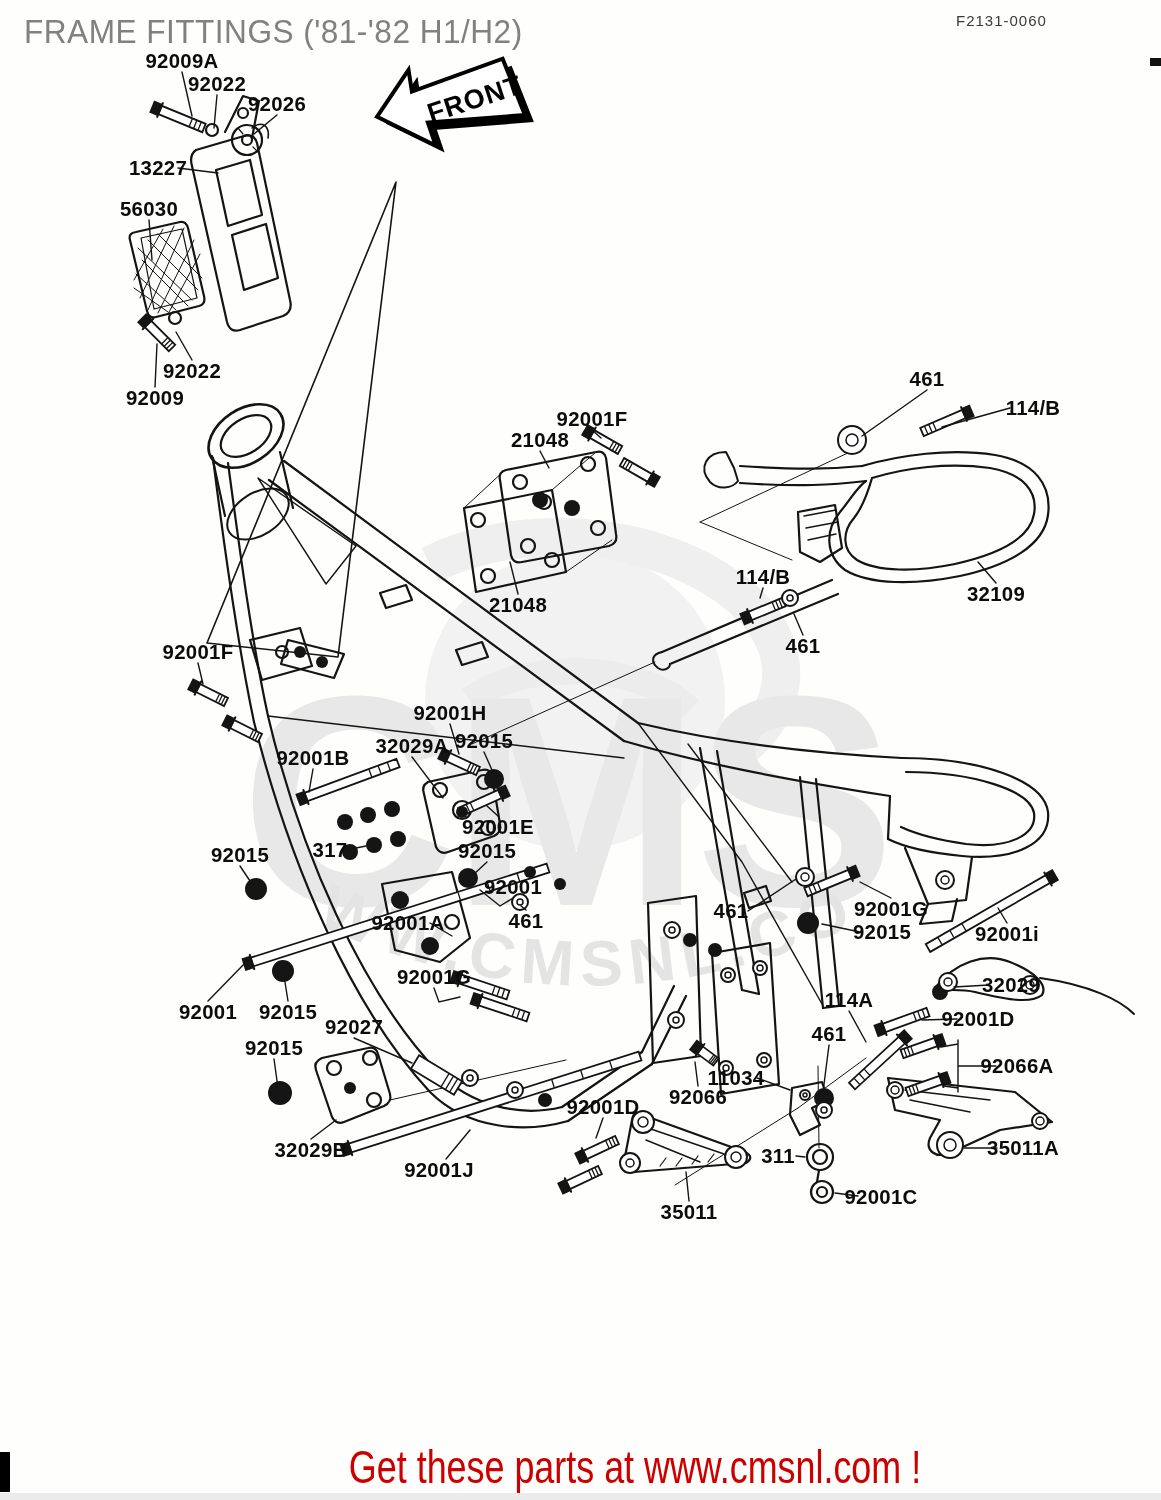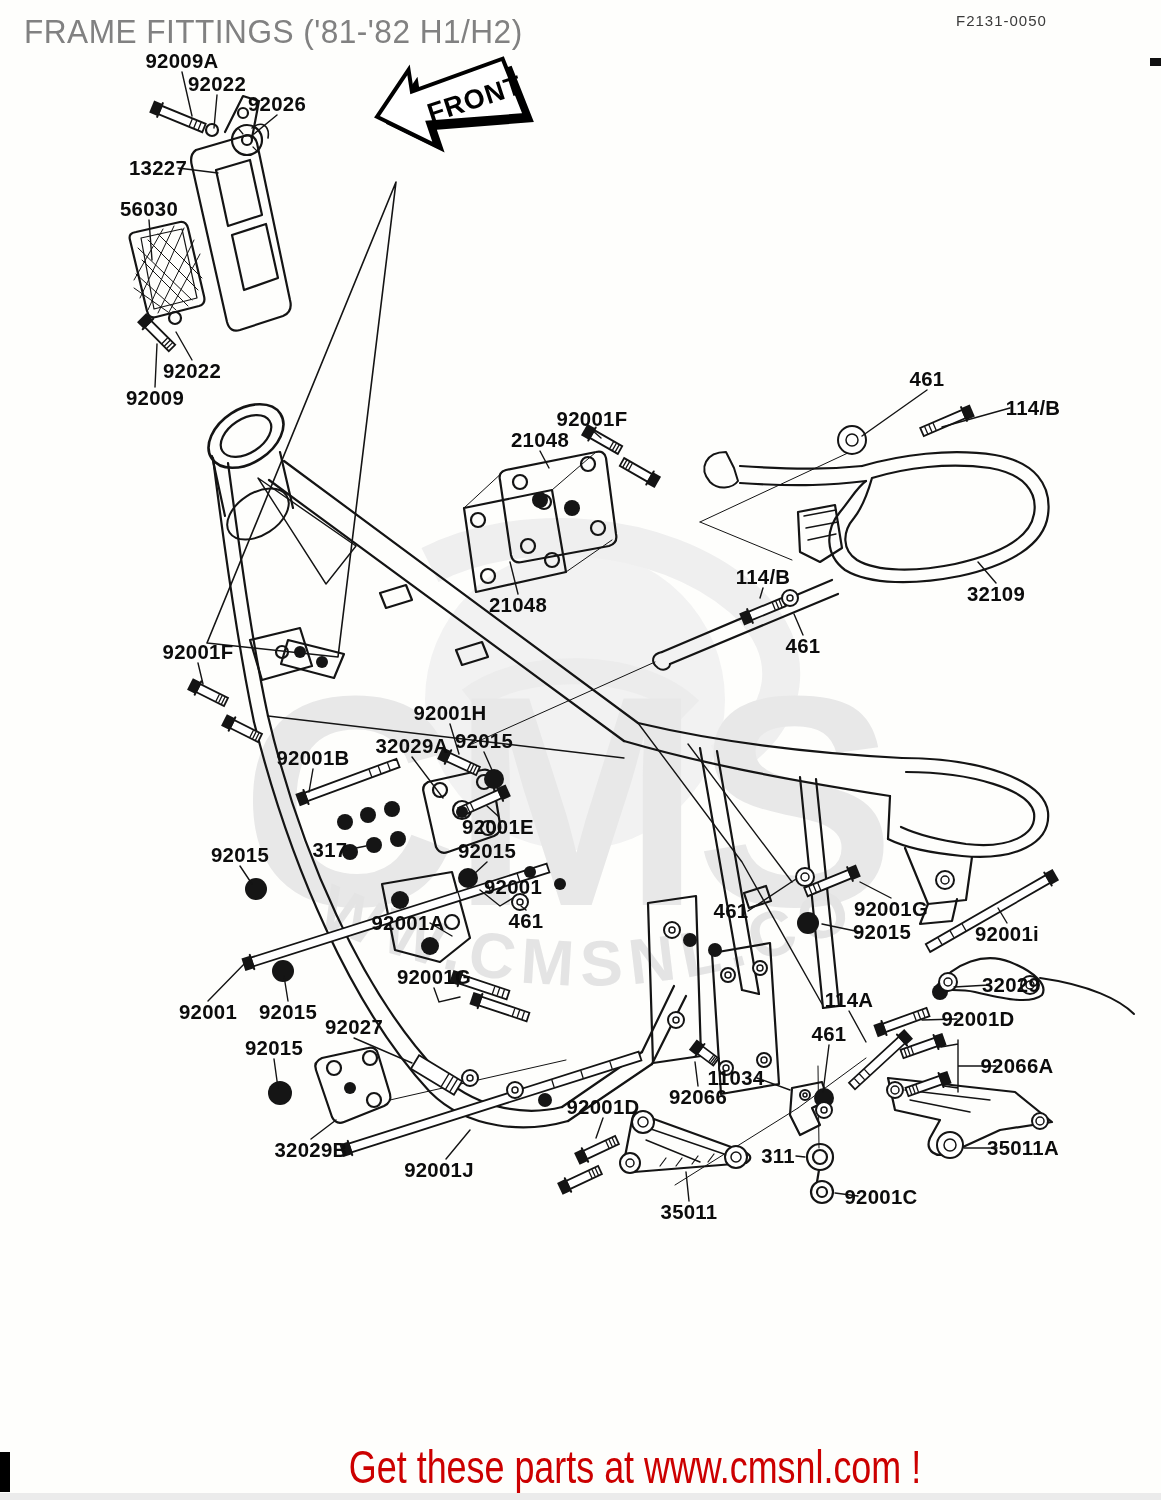--- a/index.html
+++ b/index.html
@@ -421,21 +421,21 @@
                M957,1019 L922,1020
                M996,1066 L958,1066 M958,1040 L958,1092 M958,1044 L941,1047 M958,1088 L944,1086
                M757,1078 L790,1090 M698,1086 L695,1062 M603,1118 L596,1138
                M311,1139 L336,1120 M446,1159 L470,1130
                M796,1156 L805,1157 M858,1196 L835,1193
                M689,1201 L686,1172 M997,1148 L964,1148"></path>
     </g>
   </svg>
 
   <div class="title">FRAME FITTINGS ('81-'82 H1/H2)</div>
-  <div class="docnum">F2131-0050</div>
+  <div class="docnum">F2131-0060</div>
 
   <div class="front-badge">
     <svg width="180" height="120" viewBox="0 0 180 120" xmlns="http://www.w3.org/2000/svg">
       <g transform="translate(14,4) rotate(-14 75 55)">
         <polygon points="9,59 51,21 49,43 145,33 153,93 57,77 59,101" fill="#000"></polygon>
         <polygon points="2,50 44,12 42,34 138,24 146,84 50,68 52,92" fill="#fff" stroke="#000" stroke-width="4"></polygon>
         <text x="52" y="66" transform="rotate(-4 94 54)" font-size="27" font-weight="900" font-family="Liberation Sans, sans-serif" letter-spacing="1" fill="#000">FRONT</text>
       </g>
     </svg>
   </div>

